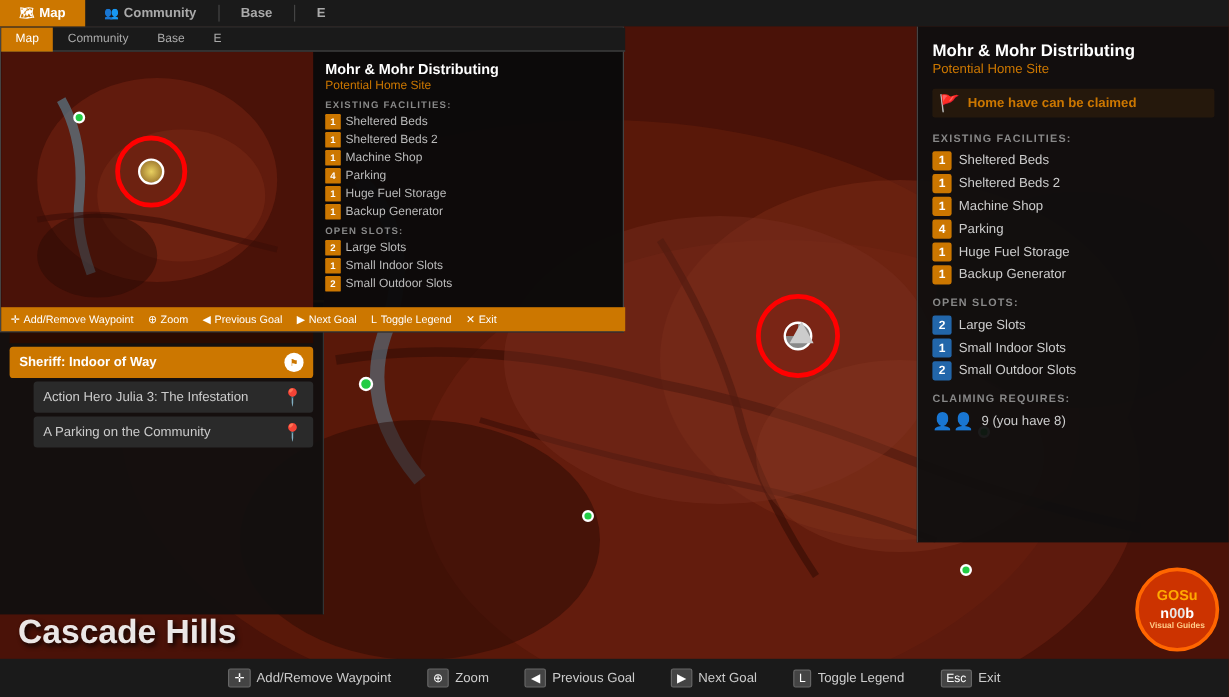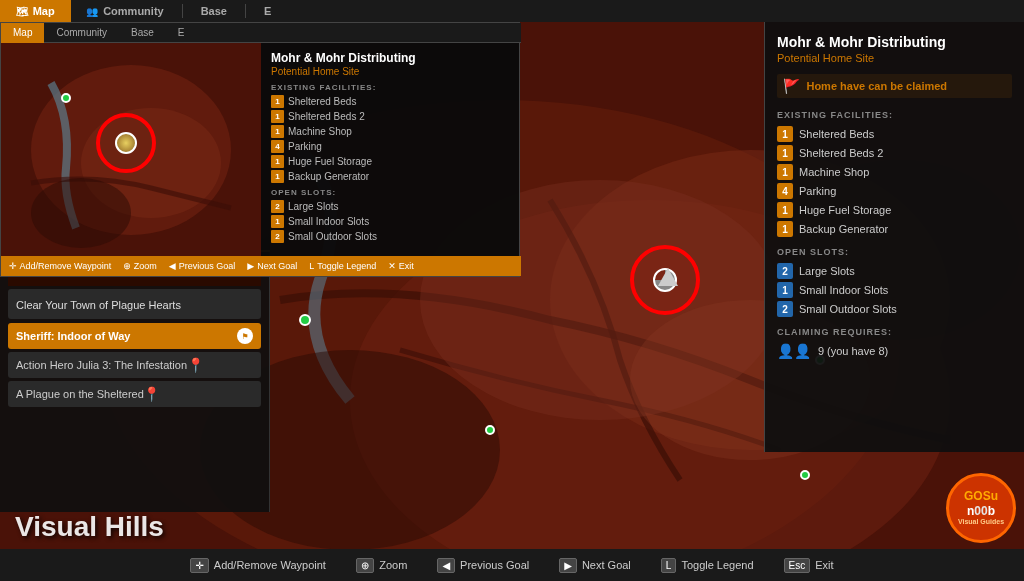--- a/index.html
+++ b/index.html
@@ -189,20 +189,22 @@
       color: #cc7700;
     }
 
     .community-goal-item {
       background: #2a2a2a;
       border-radius: 3px;
       padding: 5px 8px;
       margin-bottom: 3px;
       display: flex;
       align-items: center;
+      justify-content: space-between;
+      margin-left: 20px;
     }
 
     .community-goal-text {
       font-size: 11px;
       color: #ccc;
     }
 
     
     #map-label {
       position: absolute;
@@ -631,47 +633,44 @@
     </div>
     <div class="map-green-dot" style="position:absolute; left:85px; top:62px; width:10px; height:10px; transform:none;"></div>
   </div>
 
   <div id="goals-panel">
 
     <div>
       <div class="section-header">
         <div class="goal-section-title">PRIMARY GOAL</div>
       </div>
-      <div class="primary-goal-box">
-        <span class="primary-goal-text">Clear Your Town of Plague Hearts</span>
-      </div>
     </div>
 
     <div>
       <div class="legacy-goal-item">
         <span class="legacy-goal-text">Sheriff: Indoor of Way</span>
         <div class="goal-marker">⚑</div>
       </div>
     </div>
 
     <div>
       <div class="community-goal-item">
         <span class="community-goal-text">Action Hero Julia 3: The Infestation</span>
         <span style="color:#888; font-size:14px;">📍</span>
       </div>
       <div class="community-goal-item">
-        <span class="community-goal-text">A Plague on the Sheltered</span>
+        <span class="community-goal-text">A Parking on the Community</span>
         <span style="color:#888; font-size:14px;">📍</span>
       </div>
     </div>
   </div>
 </div>
 
 <div id="map-label">
-  <span>Visual Hills</span>
+  <span>Cascade Hills</span>
 </div>
 
 <div id="popup-overlay" style="top:22px; left:0; width:520px; height:255px;">
 
   <div class="popup-top-bar">
     <div class="popup-nav-tab active">Map</div>
     <div class="popup-nav-tab">Community</div>
     <div class="popup-nav-tab">Base</div>
     <div class="popup-nav-tab">E</div>
   </div>

